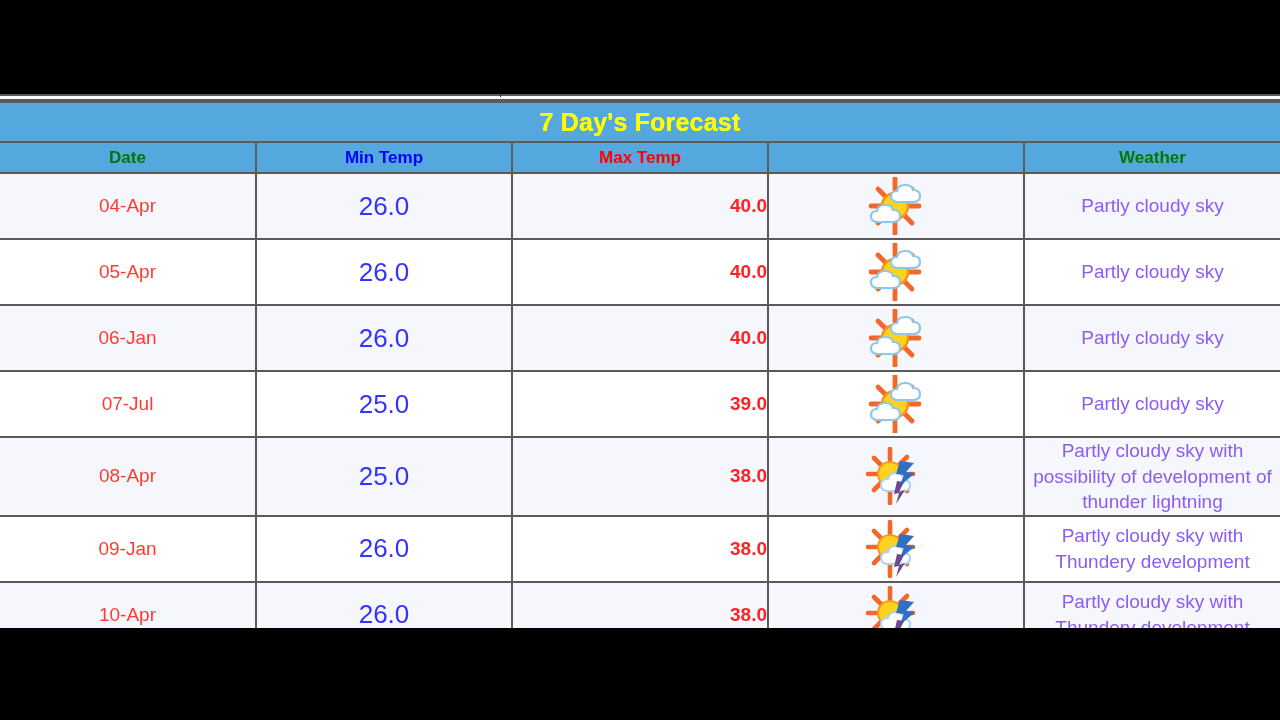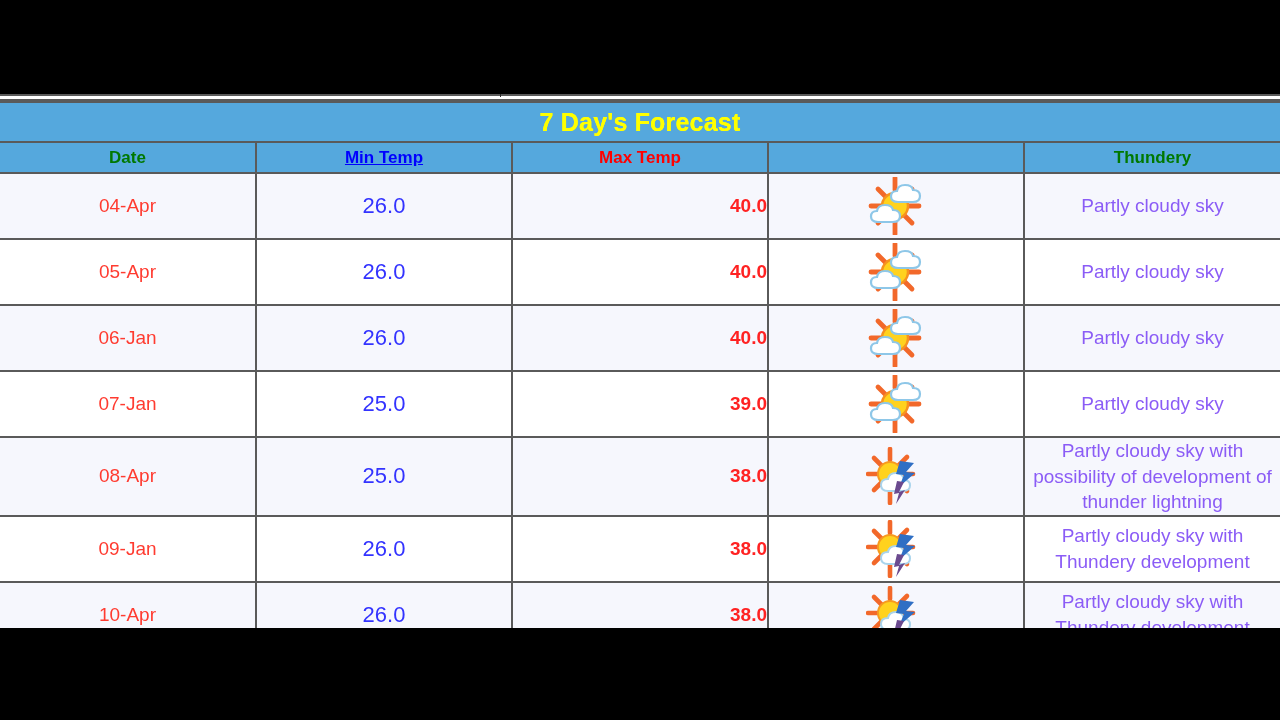--- a/index.html
+++ b/index.html
@@ -87,39 +87,39 @@
   tr.head-row th {
     background: #55a8dd;
     height: 29px;
     font-size: 17px;
     font-weight: bold;
     text-align: center;
     vertical-align: middle;
     margin-left: 17px;
   }
   th.h-date   { color: #007800; }
-  th.h-min    { color: #0000ff; text-decoration: underline; }
+  th.h-min    { color: #0000ff; }
   th.h-max    { color: #ff0000; }
   th.h-icon   { color: #55a8dd; }
   th.h-weather{ color: #007800; }
 
   
   tr.data-row { height: 66px; }
   tr.data-row.odd  td { background: #f6f7fd; }
   tr.data-row.even td { background: #ffffff; }
 
   td.c-date {
     color: #ff3b30;
     font-size: 19px;
     text-align: center;
     vertical-align: middle;
   }
   td.c-min {
     color: #3333ff;
-    font-size: 22px;
+    font-size: 26px;
     text-align: center;
     vertical-align: middle;
   }
   td.c-max {
     color: #ff2222;
     font-size: 19px;
     text-align: right;
     vertical-align: middle;
     font-weight: bold;
   }
@@ -161,21 +161,21 @@
         <td colspan="5">
           <span class="title-text">7 Day's Forecast</span>
         </td>
       </tr>
 
       <tr class="head-row">
         <th class="h-date" style="width:212px;">Date</th>
         <th class="h-min" style="width:161px;">Min Temp</th>
         <th class="h-max" style="width:162px;">Max Temp</th>
         <th class="h-icon" style="width:163px;"></th>
-        <th class="h-weather" style="width:582px;">Thundery</th>
+        <th class="h-weather" style="width:582px;">Weather</th>
       </tr>
 
       </tbody>
         <tbody id="rows-body">
           <tr class="data-row odd">
             <td class="c-date">04-Apr</td>
             <td class="c-min">26.0</td>
             <td class="c-max">40.0</td>
             <td class="c-icon"><span><svg class="wx-icon" width="62" height="58" viewBox="0 0 62 58" aria-hidden="true">
                   <g stroke="#f2682a" stroke-width="4.8" stroke-linecap="round">
@@ -233,21 +233,21 @@
                     <line x1="39" y1="20" x2="47" y2="12"></line>
                   </g>
                   <circle cx="30" cy="29" r="13" fill="#ffd21e"></circle>
                   <circle cx="30" cy="29" r="13" fill="none" stroke="#f7931e" stroke-width="2.5"></circle>
                   <path d="M40 8 q-7 0 -8 6 q-6 0 -6 5.5 q0 5.5 7 5.5 l15 0 q7 0 7-6 q0-6 -7-6 q-1-5 -8-5 z" fill="#ffffff" stroke="#8ec7e8" stroke-width="2.2"></path>
                   <path d="M20 28 q-7 0 -8 6 q-6 0 -6 5.5 q0 5.5 7 5.5 l15 0 q7 0 7-6 q0-6 -7-6 q-1-5 -8-5 z" fill="#ffffff" stroke="#8ec7e8" stroke-width="2.2"></path>
                 </svg></span></td>
             <td class="c-weather">Partly cloudy sky</td>
           </tr>
           <tr class="data-row even">
-            <td class="c-date">07-Jan</td>
+            <td class="c-date">07-Jul</td>
             <td class="c-min">25.0</td>
             <td class="c-max">39.0</td>
             <td class="c-icon"><span><svg class="wx-icon" width="62" height="58" viewBox="0 0 62 58" aria-hidden="true">
                   <g stroke="#f2682a" stroke-width="4.8" stroke-linecap="round">
                     <line x1="30" y1="1" x2="30" y2="13"></line>
                     <line x1="30" y1="45" x2="30" y2="57"></line>
                     <line x1="6" y1="29" x2="18" y2="29"></line>
                     <line x1="42" y1="29" x2="54" y2="29"></line>
                     <line x1="13" y1="12" x2="21" y2="20"></line>
                     <line x1="39" y1="38" x2="47" y2="46"></line>

